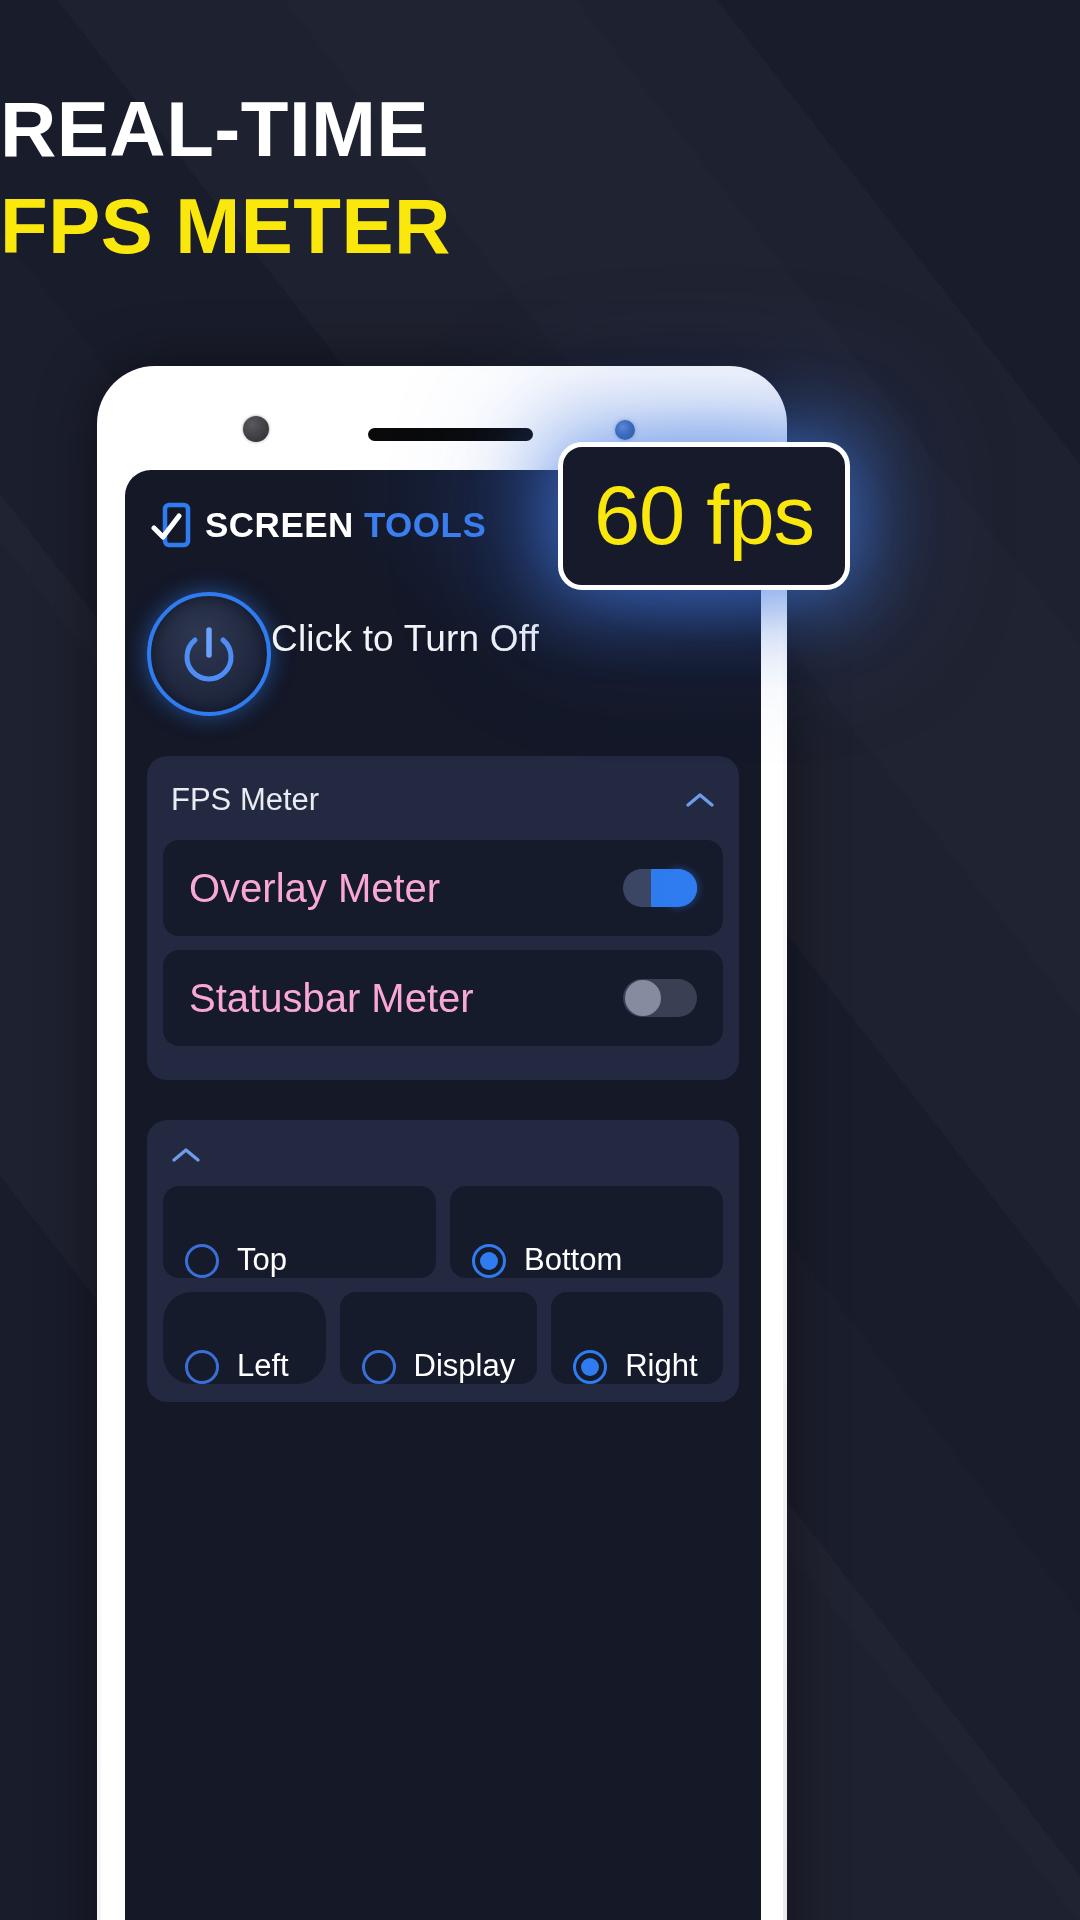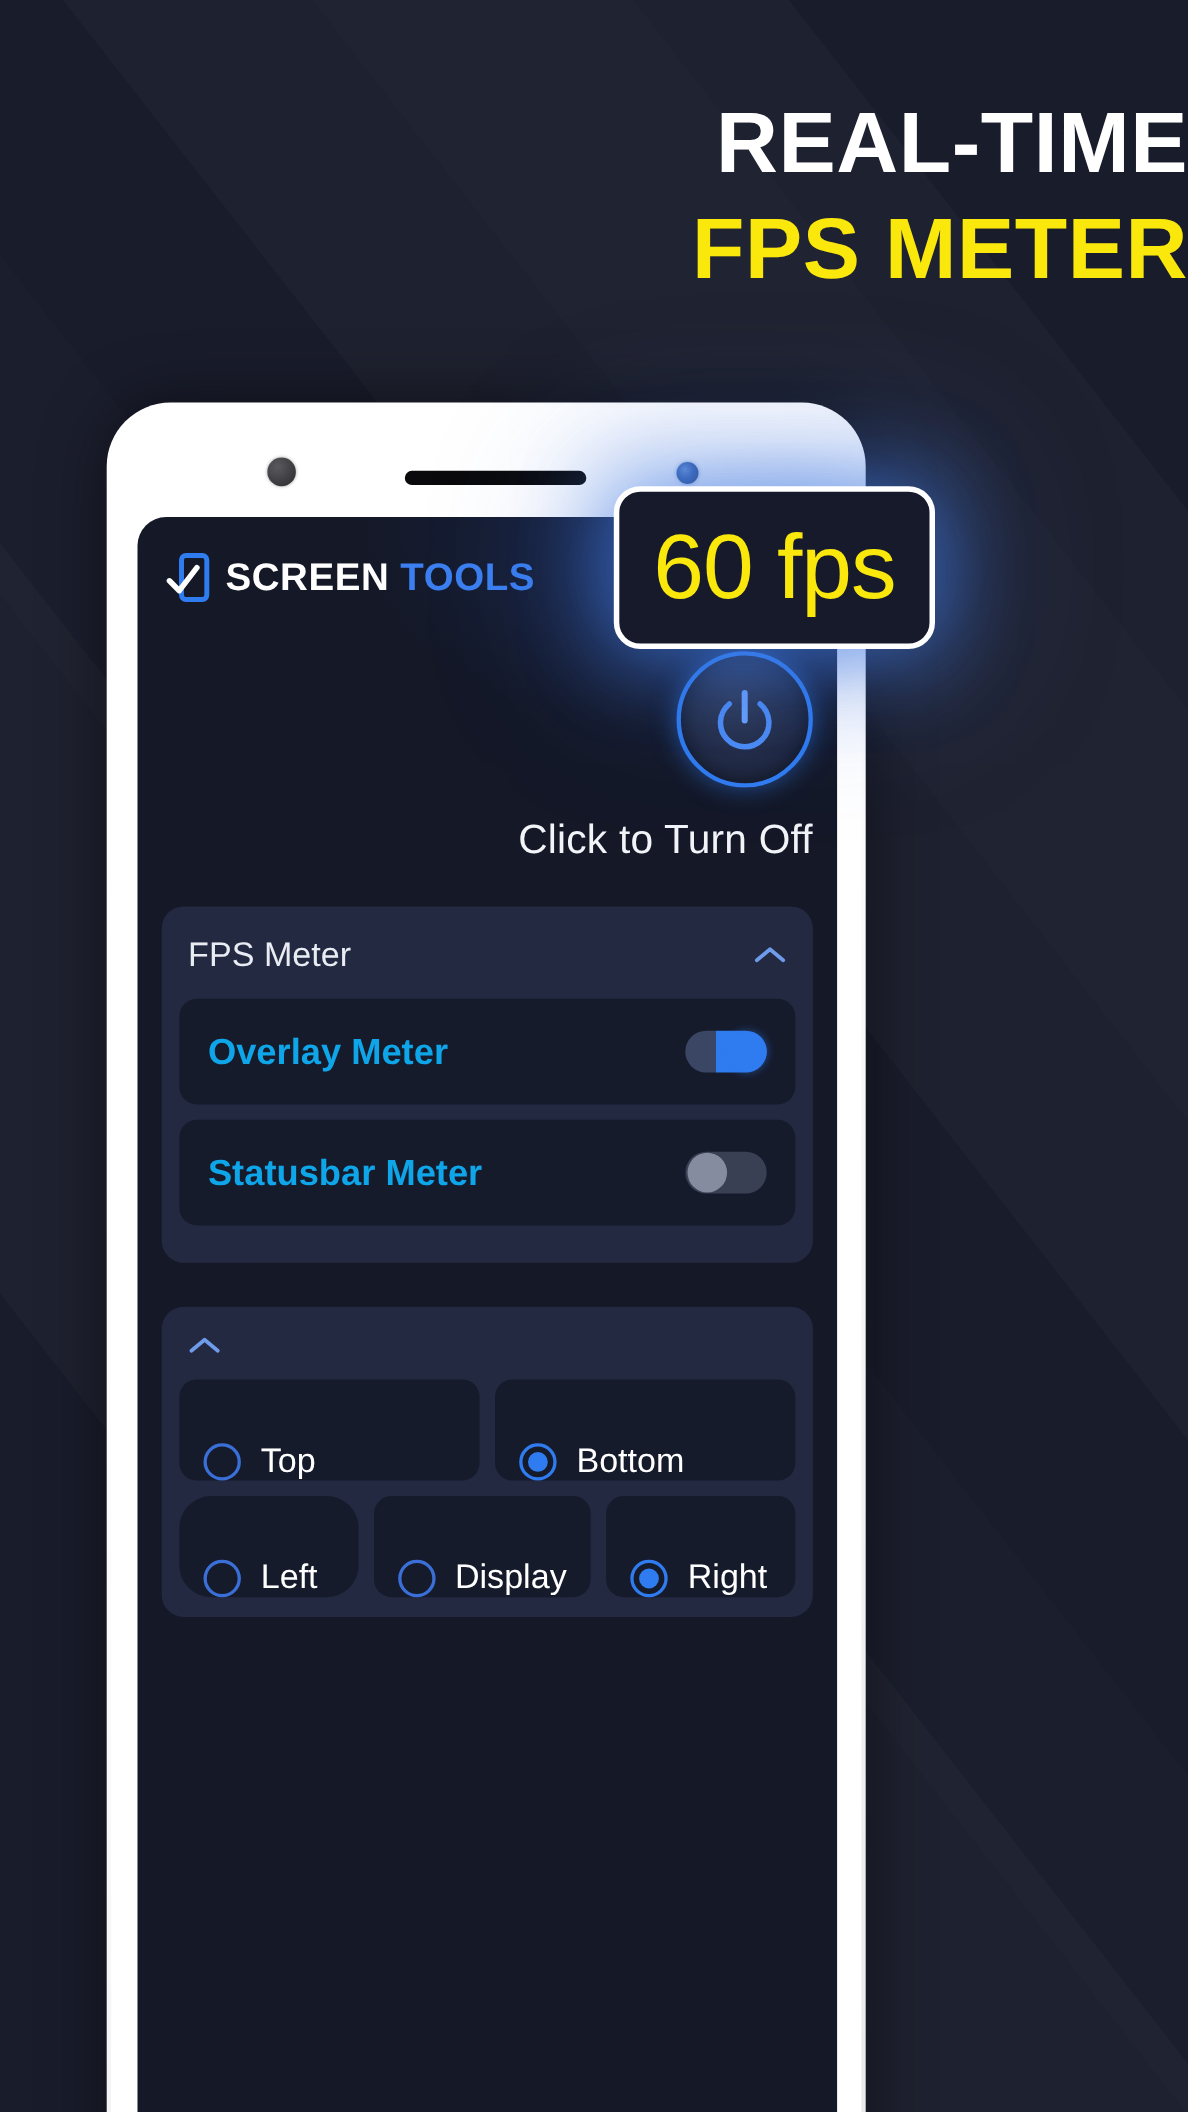--- a/index.html
+++ b/index.html
@@ -23,21 +23,21 @@
     pointer-events:none;
   }
   .bg-stripe.s1{ width:420px; height:2900px; left:-120px; top:-500px; }
   .bg-stripe.s2{ width:190px; height:2900px; left:330px;  top:-520px; background:rgba(255,255,255,0.013); }
   .bg-stripe.s3{ width:520px; height:2900px; left:760px;  top:-640px; }
   .bg-stripe.s4{ width:230px; height:2900px; left:1010px; top:-560px; background:rgba(255,255,255,0.013); }
 
   
   #headline{
     position:absolute; left:0; top:88px; width:100%;
-    text-align:right; z-index:6;
+    text-align:left; z-index:6;
   }
   #headline .l1{
     display:block; color:#ffffff;
     font-size:78px; font-weight:bold; letter-spacing:0.5px;
     line-height:1.06;
   }
   #headline .l2{
     display:block; color:#FAE80D;
     font-size:78px; font-weight:bold; letter-spacing:0.5px;
     line-height:1.06; margin-top:14px;
@@ -99,21 +99,21 @@
   #logo-mark{ width:40px; height:46px; flex:0 0 auto; }
   #logo-text{
     font-size:35px; font-weight:bold; letter-spacing:0.5px;
     white-space:nowrap;
   }
   #logo-text .w1{ color:#ffffff; }
   #logo-text .w2{ color:#3b7ff0; margin-left:10px; }
 
   
   #power-wrap{
-    margin-top:44px; display:flex; flex-direction:column; align-items:flex-end;
+    margin-top:44px; display:flex; flex-direction:row; align-items:flex-start;
     position:relative; z-index:3;
   }
   #power-btn{
     width:124px; height:124px; border-radius:50%;
     background:radial-gradient(circle at 42% 32%, #2e3750 0%, #222a42 55%, #1a2138 100%);
     border:4px solid #2f7cf0;
     box-shadow:0 0 22px rgba(47,124,240,0.55), inset 0 0 18px rgba(0,0,0,0.5);
     display:flex; align-items:center; justify-content:center;
   }
   #power-icon{ width:64px; height:64px; }
@@ -138,21 +138,21 @@
 
   .row{
     margin:0 16px 14px 16px;
     background:#161b2c;
     border-radius:16px;
     height:96px;
     display:flex; align-items:center; justify-content:space-between;
     padding:0 26px;
   }
   .row:last-child{ margin-bottom:16px; }
-  .row-label{ color:#0ea5e9; font-size:33px;font-weight:bold; }
+  .row-label{ color:#f9a8d4; font-size:40px; }
 
   .toggle{ width:74px; height:38px; border-radius:19px; position:relative; flex:0 0 auto; }
   .toggle.on{ background:linear-gradient(90deg,#3a4664 0%,#3a4664 38%,#2f7cf0 38%,#2f7cf0 100%); }
   .toggle.on .knob{ left:38px; background:#2f7cf0; box-shadow:0 0 8px rgba(47,124,240,0.6); }
   .toggle.off{ background:#3a4054; }
   .toggle.off .knob{ left:2px; background:#868ca0; }
   .knob{
     position:absolute; top:1px; width:36px; height:36px; border-radius:50%;
   }
 

